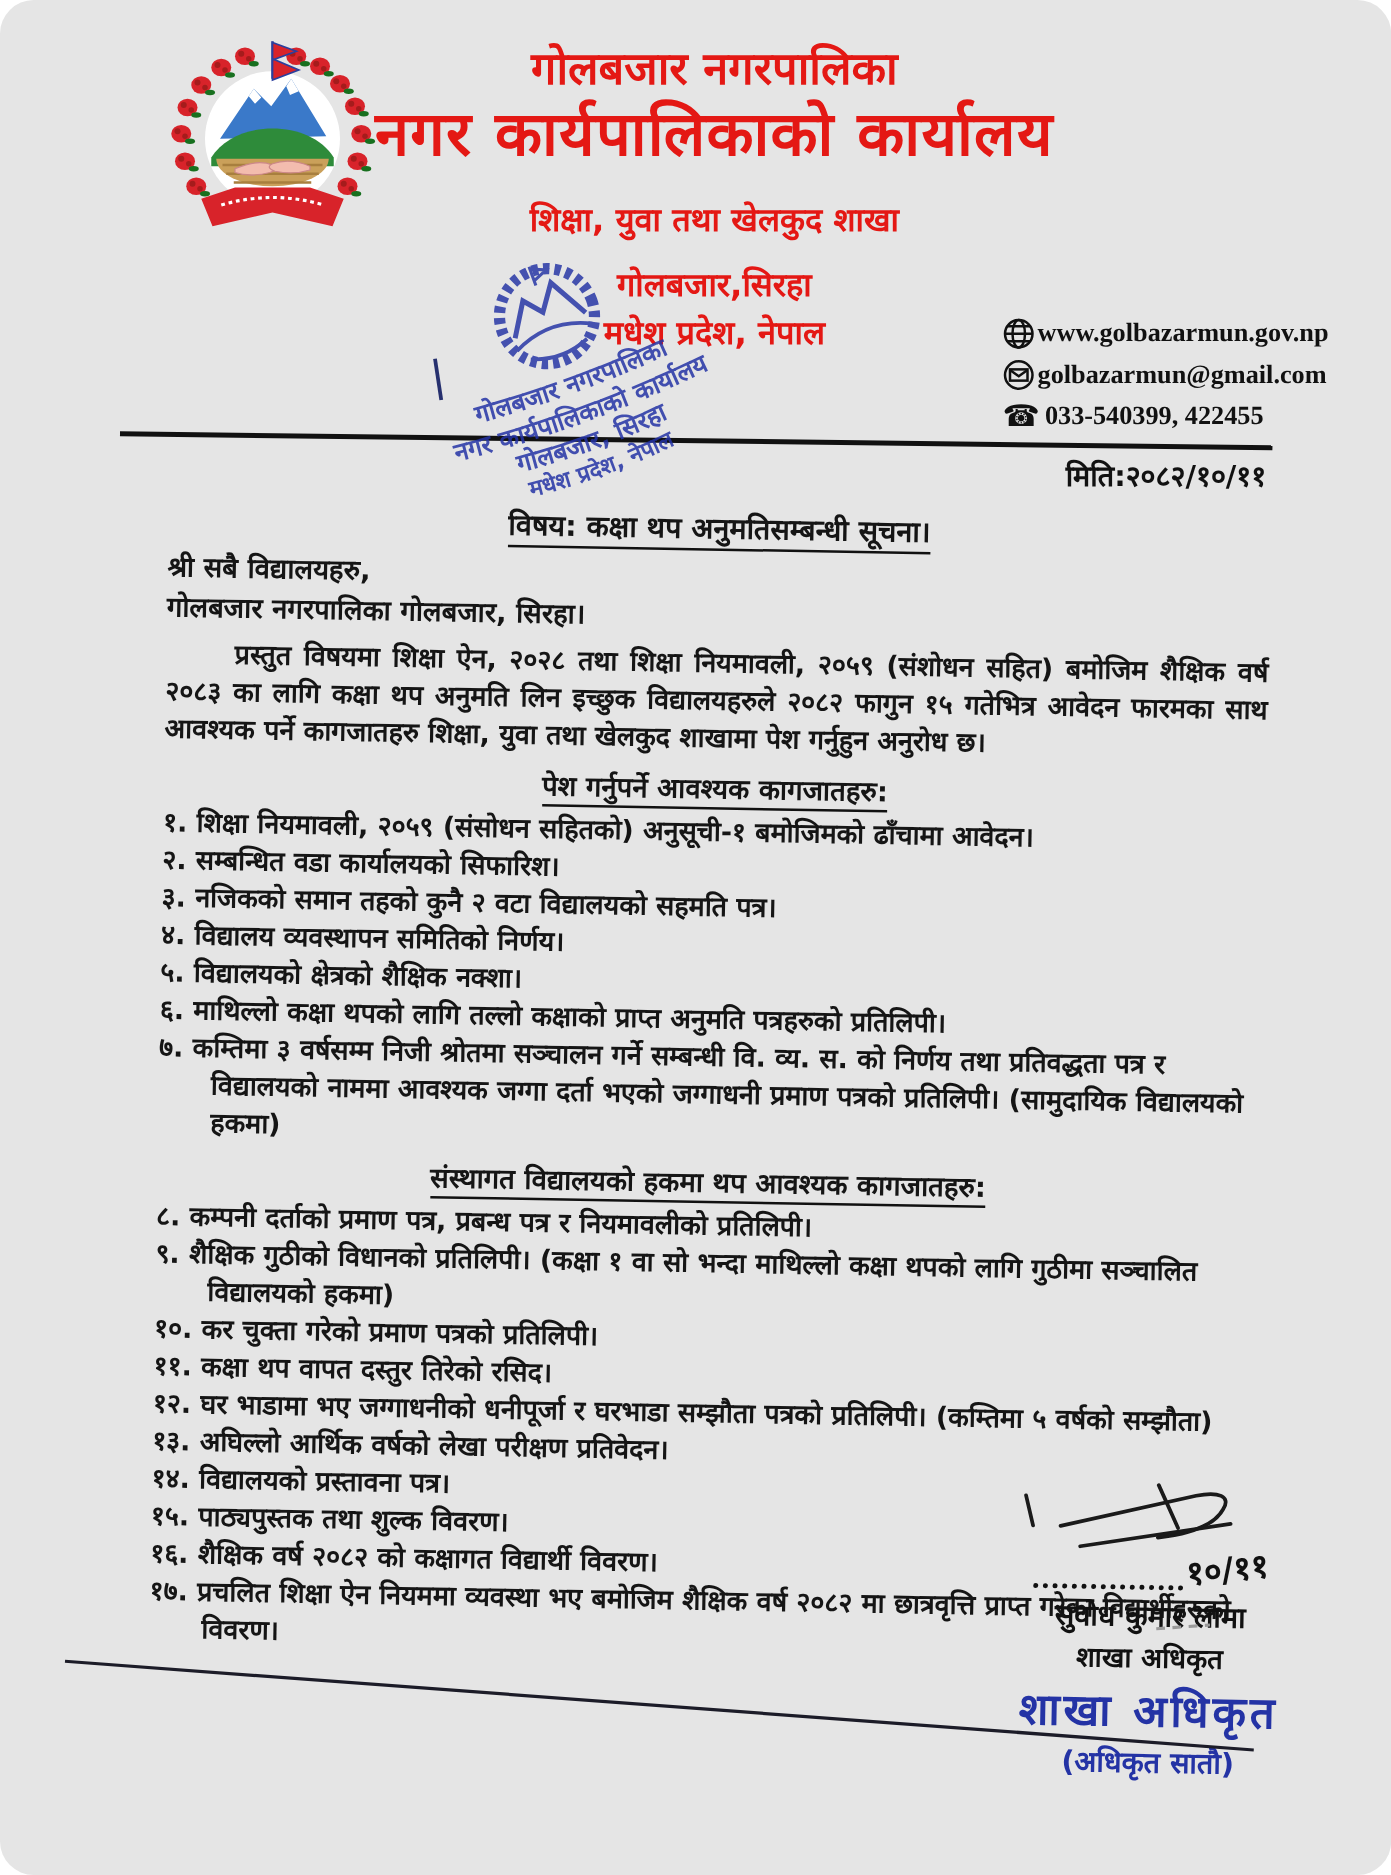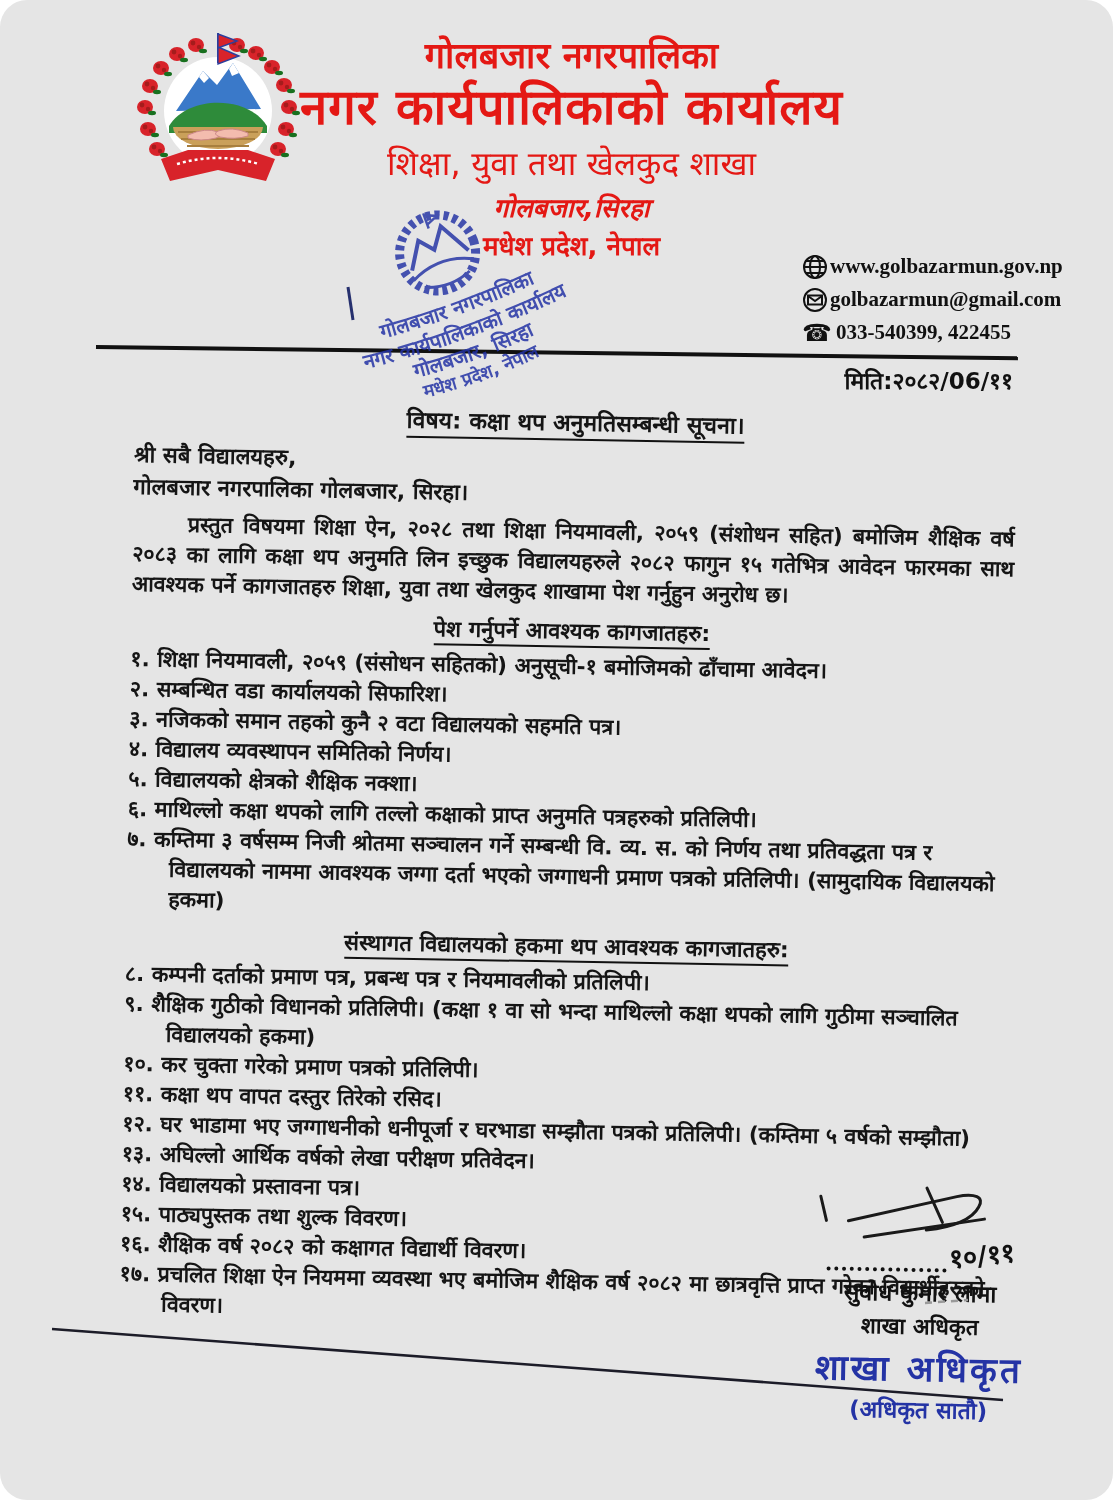--- a/index.html
+++ b/index.html
@@ -4,22 +4,22 @@
 <style>
   html,body{margin:0;padding:0;}
   body{background:#ffffff;font-family:"DejaVu Sans",sans-serif;}
   .page{position:relative;width:1113px;height:1500px;background:#e5e5e5;overflow:hidden;border-radius:27px;}
 
   
   .emblem{position:absolute;left:133px;top:30px;width:170px;height:172px;}
   .head-center{position:absolute;left:90px;right:60px;top:36px;text-align:center;color:#e41814;}
   .h-muni{font-size:36px;font-weight:bold;line-height:1.1;}
   .h-office{font-size:49px;font-weight:bold;line-height:1.15;margin-top:4px;letter-spacing:1px;}
-  .h-dept{font-size:33px;font-weight:normal;margin-top:4px;}
-  .h-addr{font-size:26px;font-weight:bold;margin-top:4px;font-style:italic;}
+  .h-dept{font-size:26px;font-weight:bold;margin-top:21px;}
+  .h-addr{font-size:26px;font-weight:bold;margin-top:16px;}
   .h-prov{font-size:26px;font-weight:bold;margin-top:2px;}
 
   .contact{position:absolute;left:778px;top:250px;font-family:"Liberation Serif",serif;
            font-weight:bold;font-size:21px;color:#111;margin-left:24px;}
   .c-row{display:flex;align-items:center;height:33px;white-space:nowrap;}
   .c-ico{width:26px;height:26px;margin-right:2px;flex:0 0 auto;display:inline-block;}
   .phone-glyph{font-family:"DejaVu Sans",sans-serif;font-size:24px;margin-right:4px;}
 
   .refs{position:absolute;left:138px;top:283px;color:#e41814;font-weight:bold;font-size:23px;line-height:34px;}
 
@@ -139,21 +139,21 @@
     </div>
     <div class="c-row">
       <span class="phone-glyph">☎</span>
       <span>033-540399, 422455</span>
     </div>
   </div>
 
 
   <div class="rule"></div>
 
-  <div class="date-line">मिति:२०८२/06/११</div>
+  <div class="date-line">मिति:२०८२/१०/११</div>
 
   <svg class="stamp" viewBox="0 0 272 192">
     <defs>
       <path id="a1" d="M18,106 Q136,120 254,106"></path>
       <path id="a2" d="M6,130  Q136,146 266,130"></path>
       <path id="a3" d="M38,154 Q136,168 234,154"></path>
       <path id="a4" d="M46,176 Q136,190 226,176"></path>
     </defs>
     <g stroke="#2433a5" fill="none" opacity="0.9">
       <circle cx="136" cy="48" r="38" stroke-width="9" stroke-dasharray="5,4"></circle>

